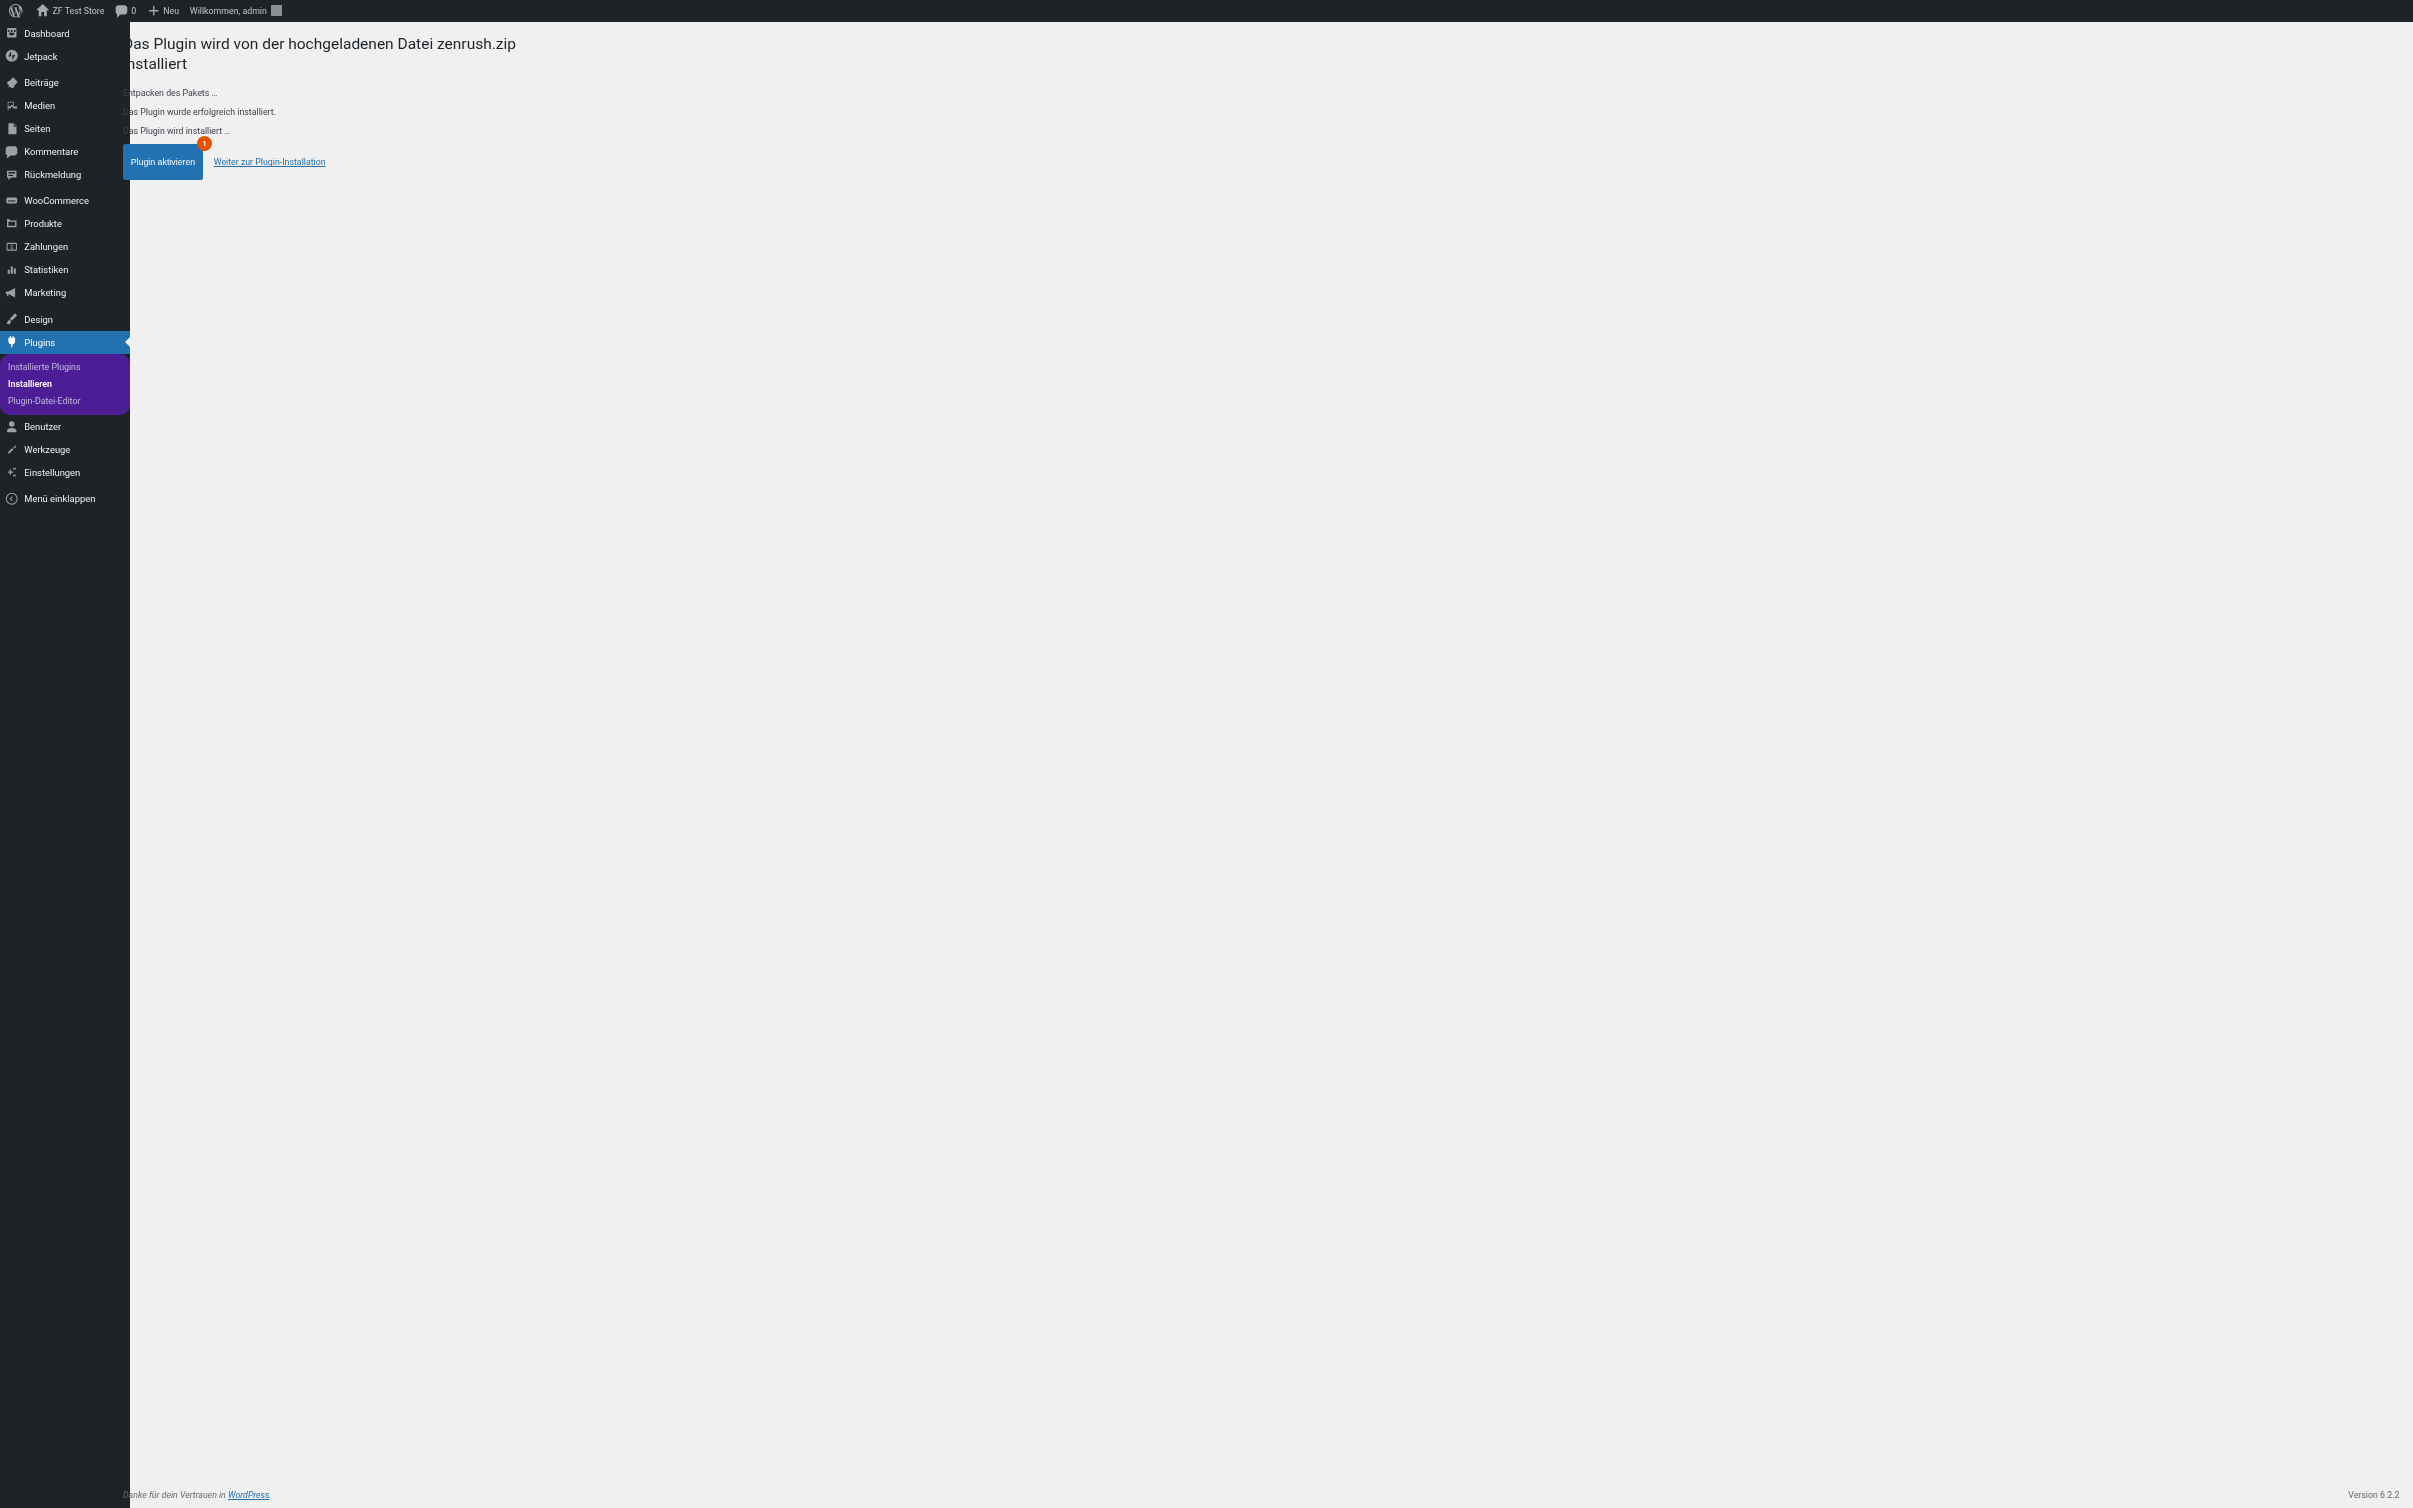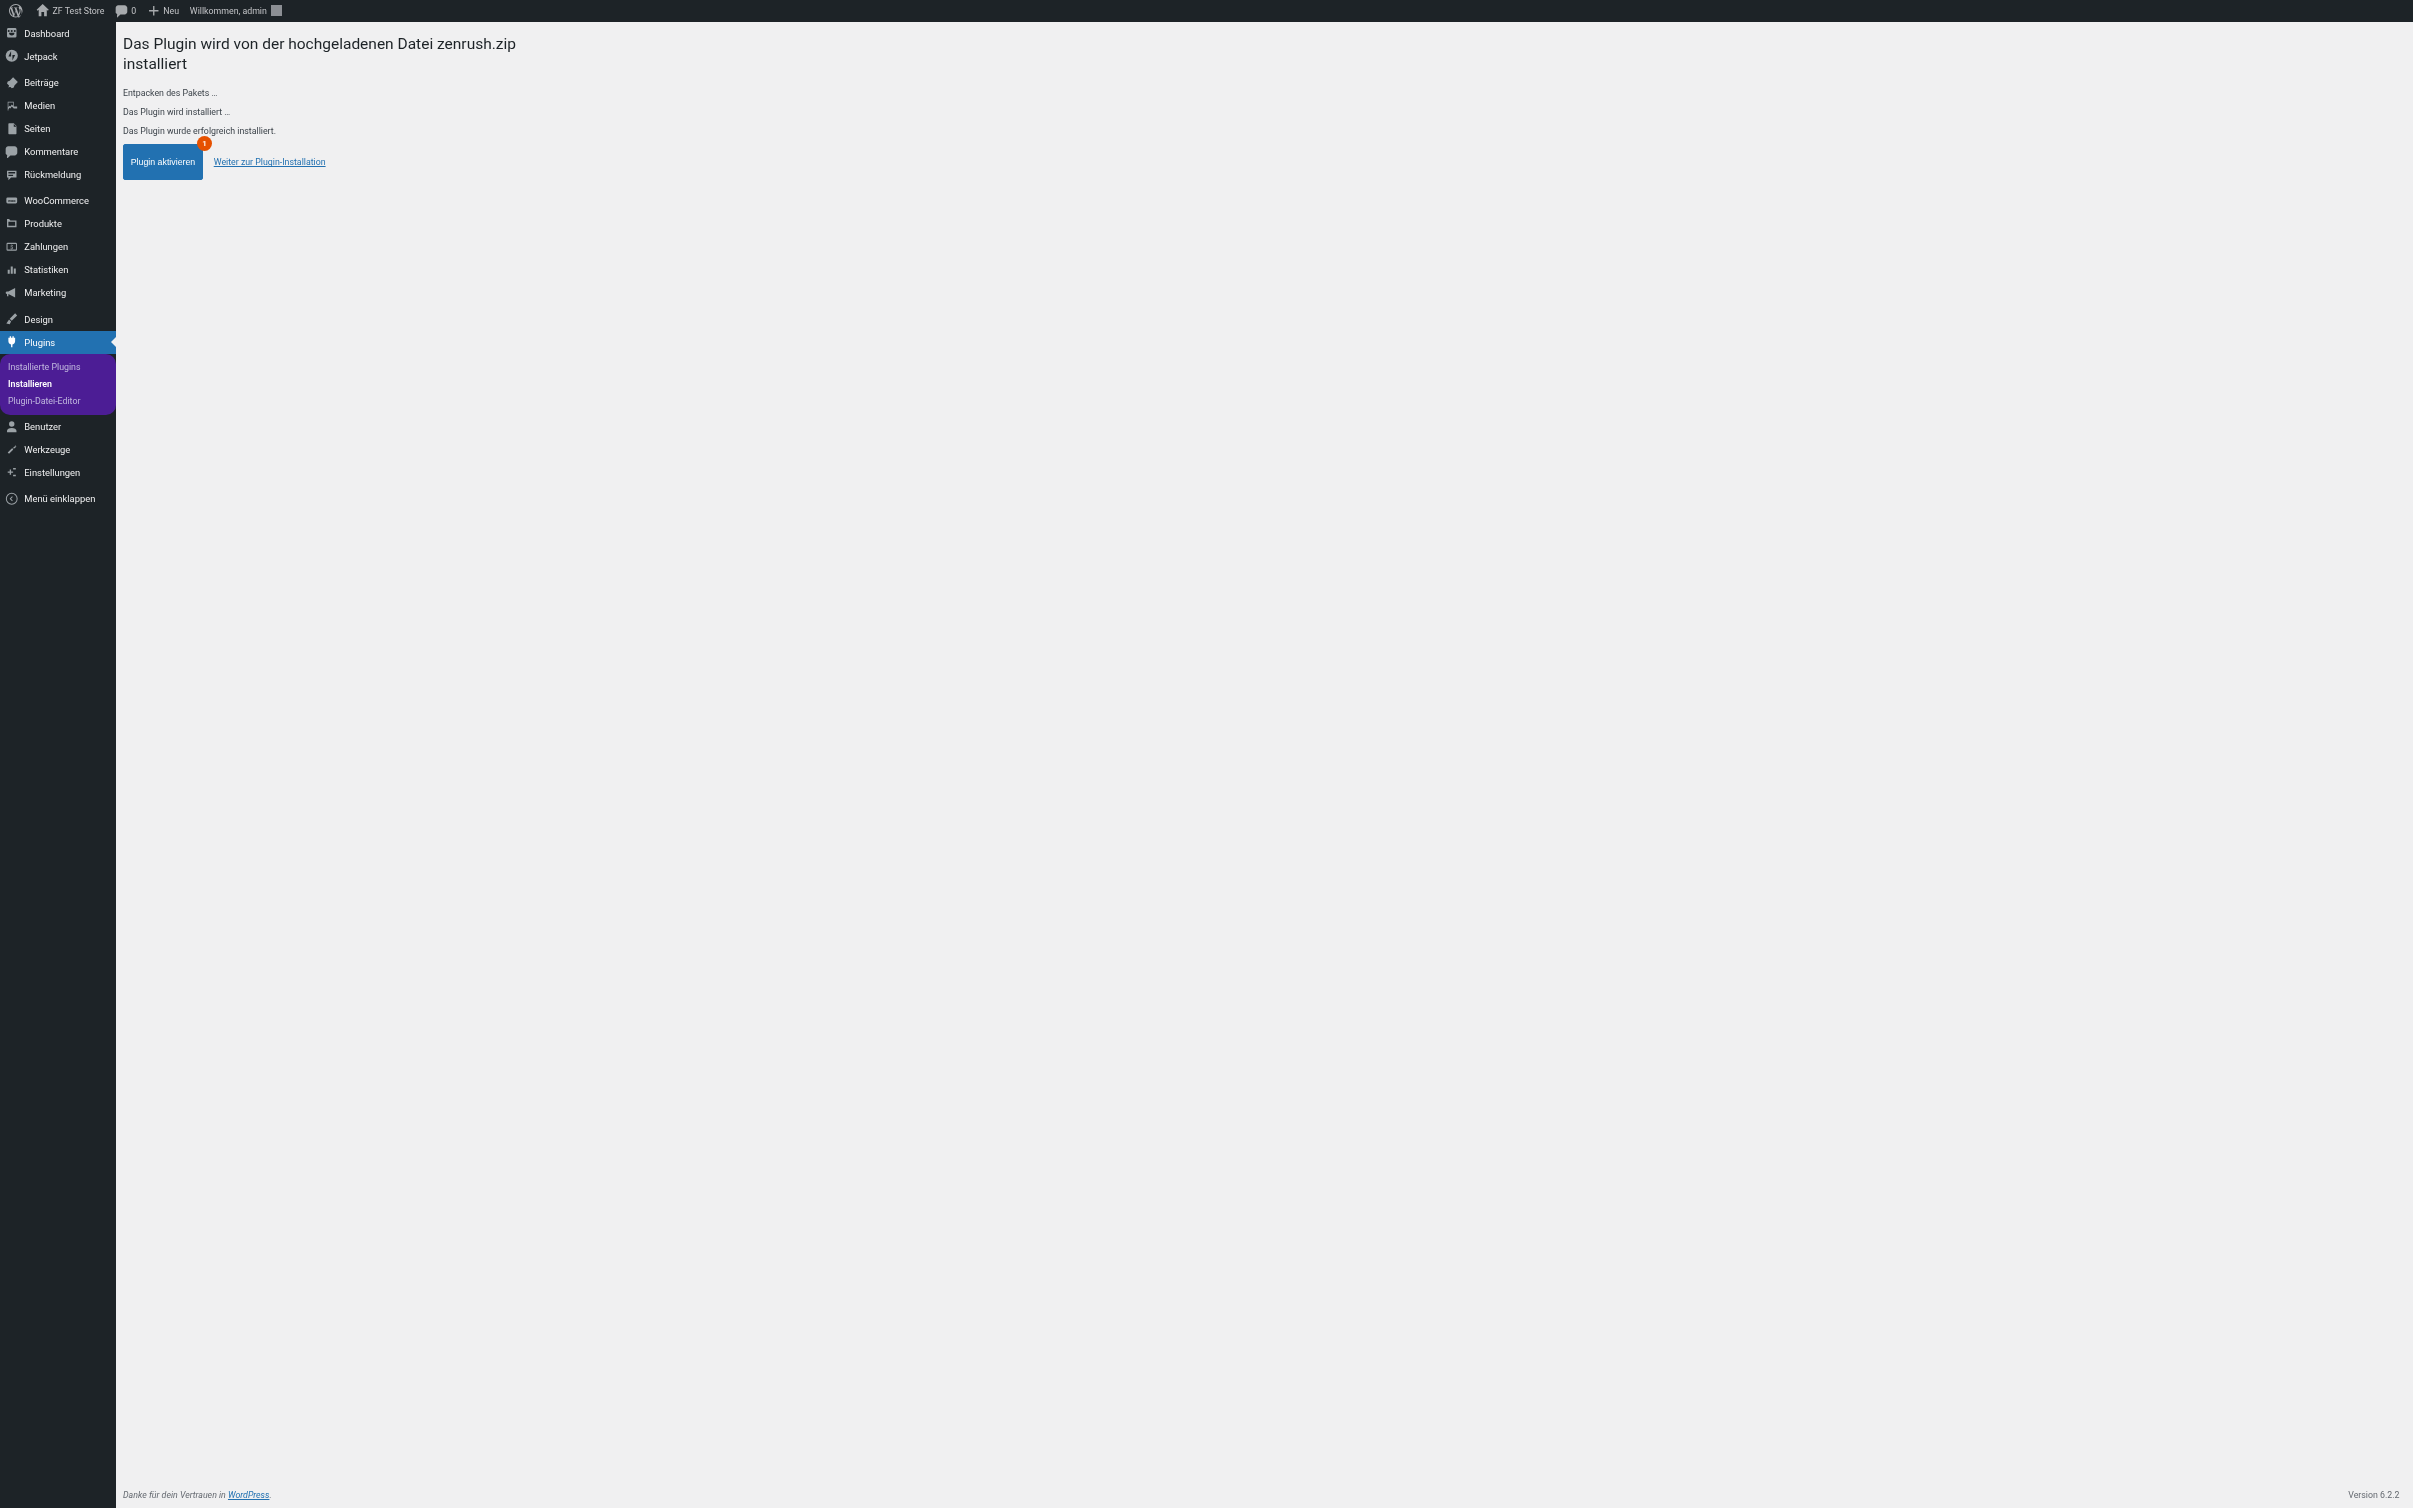--- a/index.html
+++ b/index.html
@@ -65,21 +65,21 @@
       background: #8c8f94;
       margin-left: 4px;
     }
     
     
     .sidebar {
       position: fixed;
       top: 21.5px;
       left: 0;
       bottom: 0;
-      width: 116px;
+      width: 130px;
       background: #1d2327;
       color: #f0f0f1;
       overflow-y: auto;
     }
     .menu-item {
       display: flex;
       align-items: center;
       min-height: 23px;
       padding: 0 5.4px 0 5.4px;
       cursor: pointer;
@@ -433,22 +433,22 @@
         </svg>
       </span>
     <span>Menü einklappen</span>
   </div>
 </div>
 
 <div class="main">
   <h1 class="page-title">Das Plugin wird von der hochgeladenen Datei zenrush.zip installiert</h1>
   <div class="install-messages">
     <p>Entpacken des Pakets …</p>
+    <p>Das Plugin wurde erfolgreich installiert.</p>
     <p>Das Plugin wird installiert …</p>
-    <p>Das Plugin wurde erfolgreich installiert.</p>
   </div>
   <div class="action-row">
     <div class="badge-number">1</div>
     <button class="button-primary">Plugin aktivieren</button>
     <a class="link-secondary">Weiter zur Plugin-Installation</a>
   </div>
 
   <div class="footer">
     <div class="footer-left">
       <span>Danke für dein Vertrauen in </span><a class="footer-link">WordPress</a><span>.</span>

